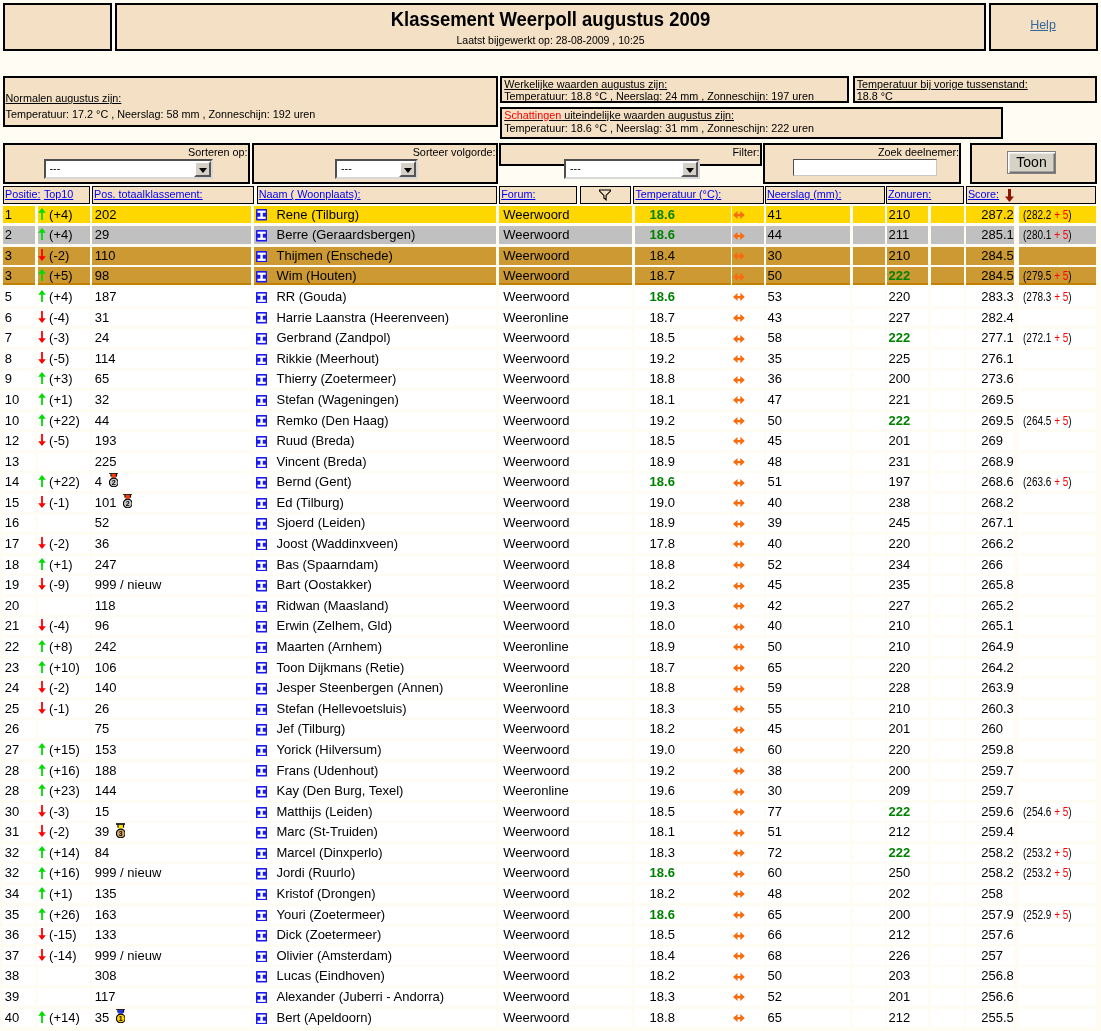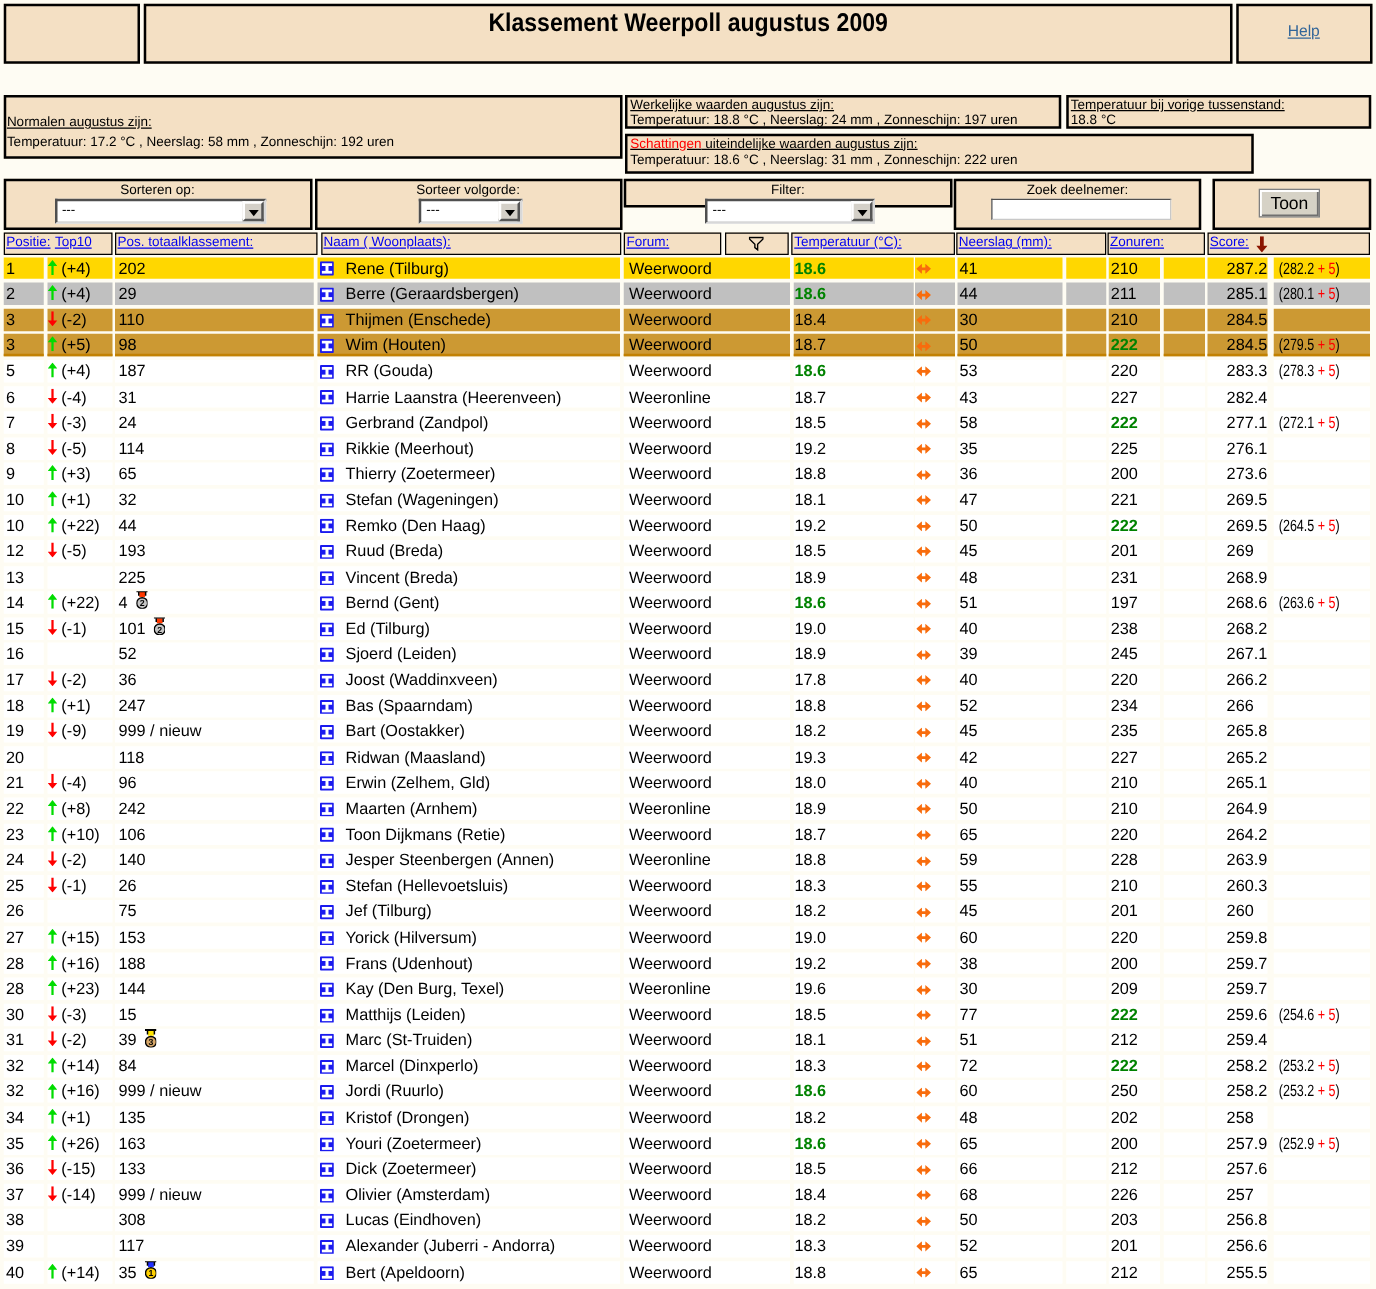--- a/index.html
+++ b/index.html
@@ -18,45 +18,46 @@
 .c7{left:732.0px;width:31.8px}
 .c8{left:766.0px;width:83.7px}
 .c9{left:852.8px;width:31.9px}
 .c10{left:887.3px;width:40.9px}
 .c11{left:930.8px;width:33.1px}
 .c12{left:966.3px;width:47.8px}
 .c13{left:1018.7px;width:77.3px}
 .c1{padding-left:1.8px}
 .c3{padding-left:2.6px}
 .c5{padding-left:4.6px}
-.c6{padding-left:1px}
+.c6{padding-left:15px}
 .c8{padding-left:1.5px}
 .c10{padding-left:1.3px}
 .c12{padding-left:15px}
 .c13{padding-left:4.1px}
 .ar{position:absolute;left:0.3px;top:2.1px}
 .c2 i{font-style:normal;position:absolute;left:11.5px;top:0}
 .ic{position:absolute;left:1.7px;top:3.9px}
 .c4 u{text-decoration:none;position:absolute;left:22.4px;top:0}
 .md{position:absolute;top:-0.8px;margin-left:6.5px}
 .tg{color:#008200;font-weight:bold}
 .c13 s{display:inline-block;transform:scaleX(0.77);transform-origin:0 60%;text-decoration:none}
 .rd{color:#ff0000}
-.lbl{font-size:10.8px;text-align:center;position:absolute;width:100%;top:0.8px}
+.lbl{font-size:10.8px;text-align:right;position:absolute;width:100%;top:0.8px}
 .sel{position:absolute;height:20px;background:#fff;border:2px solid;border-color:#4f4f4f #d8d8d8 #d8d8d8 #4f4f4f;font-size:10.8px;line-height:15px;padding-left:4px}
 .sbtn{position:absolute;right:0;top:0;width:17px;height:16px;background:#d4d0c8;border:2px solid;border-color:#fff #555 #555 #fff}
 .sbtn:after{content:"";position:absolute;left:3px;top:5px;border:4px solid transparent;border-top:5px solid #000}
 u{text-decoration:underline}
 .inf{position:absolute;font-size:10.8px;white-space:nowrap}
 </style></head>
 <body>
 
 <div class="bx" style="left:2.5px;top:2.5px;width:109px;height:48px"></div>
 <div class="bx" style="left:115px;top:2.5px;width:871px;height:48px;text-align:center">
   <div style="font-size:20.5px;font-weight:bold;margin-top:2.8px;transform:scaleX(0.9)">Klassement Weerpoll augustus 2009</div>
+  <div style="font-size:10.5px;margin-top:2.5px">Laatst bijgewerkt op: 28-08-2009 , 10:25</div>
 </div>
 <div class="bx" style="left:988.5px;top:2.5px;width:109px;height:48px;text-align:center">
   <div style="font-size:12.5px;margin-top:13.5px"><u style="color:#336699">Help</u></div>
 </div>
 
 <div class="bx inf" style="left:2.5px;top:75.8px;width:495px;height:51px;padding:13.5px 0 0 1px;line-height:15.5px">
   <u>Normalen augustus zijn:</u><br>Temperatuur: 17.2 °C , Neerslag: 58 mm , Zonneschijn: 192 uren
 </div>
 <div class="bx inf" style="left:500px;top:75.5px;width:349px;height:27.3px;padding:0.5px 0 0 2.2px;line-height:12.3px">
   <u>Werkelijke waarden augustus zijn:</u><br>Temperatuur: 18.8 °C , Neerslag: 24 mm , Zonneschijn: 197 uren

